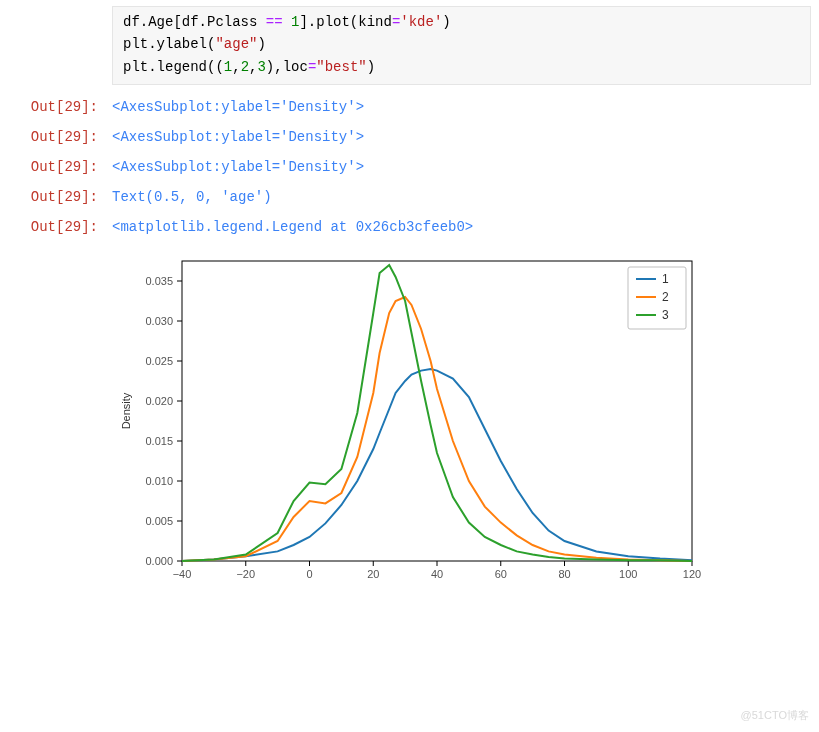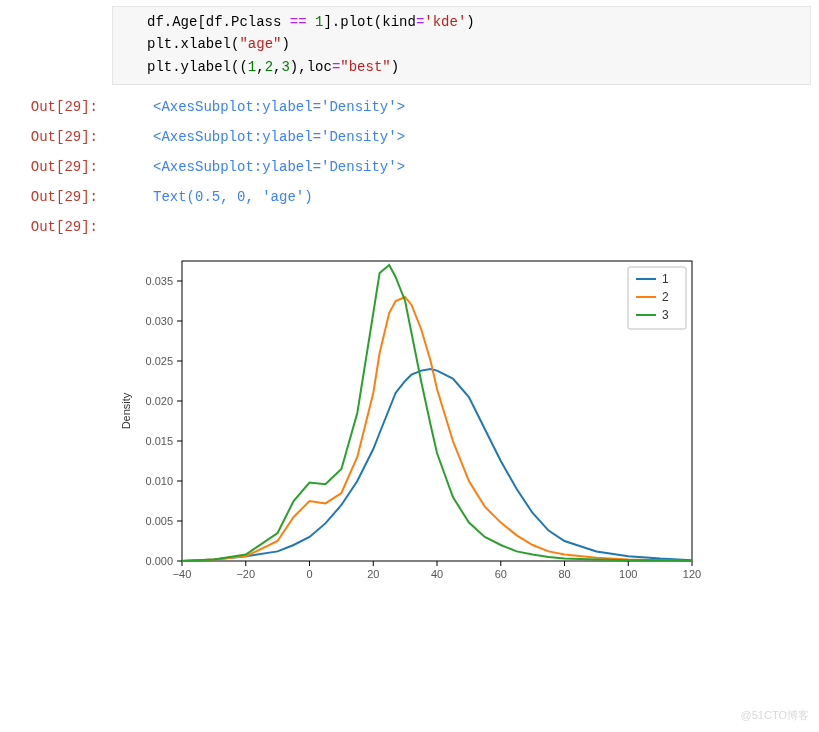--- a/index.html
+++ b/index.html
@@ -1,64 +1,65 @@
 <!DOCTYPE html>
 <html><head>
 <meta charset="utf-8">
 <style>
   html,body{margin:0;padding:0;background:#fff;font-family:Consolas,"Courier New",monospace;font-size:14px;color:#000;}
   .wrap{padding:6px 8px 8px 8px;width:819px;box-sizing:border-box;}
   .code-cell{background:#f7f7f7;border:1px solid #e5e5e5;margin-left:104px;padding:4px 10px 6px 10px;line-height:1.6;}
-  .tk{white-space:pre;margin-left:24px;}
+  .tk{white-space:pre;}
   .s-plain{color:#000;}
   .s-op{color:#aa22ff;}
   .s-num{color:#008000;}
   .s-str{color:#ba2121;}
-  .out-row{display:flex;align-items:center;margin-top:14px;margin-bottom:14px;gap:41px;}
+  .out-row{display:flex;align-items:center;margin-top:14px;margin-bottom:14px;}
   .out-label{color:#c0392b;width:90px;flex:0 0 90px;text-align:right;padding-right:14px;}
   .out-text{color:#3b82f6;}
   .plot-area{margin-left:104px;margin-top:6px;}
   svg{display:block;}
   .axis-line{stroke:#000;stroke-width:1;fill:none;}
   .tick-line{stroke:#000;stroke-width:1;}
   .tick-label{font:11px sans-serif;fill:#555;}
   .y-title{font:11px sans-serif;fill:#333;}
   .legend-box{fill:#fff;stroke:#bfbfbf;stroke-width:1;}
   .series-line{fill:none;stroke-width:2;}
   .legend-text{font:12px sans-serif;fill:#333;}
   .watermark{position:absolute;right:10px;top:708px;color:#d9d9d9;font:11px sans-serif;}
 </style>
 </head>
 <body>
 <div class="wrap">
 
 <div class="code-cell">
   <div class="tk"><span class="s-plain">df.Age[df.Pclass </span><span class="s-op">==</span><span class="s-plain"> </span><span class="s-num">1</span><span class="s-plain">].plot(kind</span><span class="s-op">=</span><span class="s-str">'kde'</span><span class="s-plain">)</span></div>
-  <div class="tk"><span class="s-plain">plt.xlabel(</span><span class="s-str">"age"</span><span class="s-plain">)</span></div>
-  <div class="tk"><span class="s-plain">plt.ylabel((</span><span class="s-num">1</span><span class="s-plain">,</span><span class="s-num">2</span><span class="s-plain">,</span><span class="s-num">3</span><span class="s-plain">),loc</span><span class="s-op">=</span><span class="s-str">"best"</span><span class="s-plain">)</span></div>
+  <div class="tk"><span class="s-plain">plt.ylabel(</span><span class="s-str">"age"</span><span class="s-plain">)</span></div>
+  <div class="tk"><span class="s-plain">plt.legend((</span><span class="s-num">1</span><span class="s-plain">,</span><span class="s-num">2</span><span class="s-plain">,</span><span class="s-num">3</span><span class="s-plain">),loc</span><span class="s-op">=</span><span class="s-str">"best"</span><span class="s-plain">)</span></div>
 </div>
 
 <div class="out-row">
   <div class="out-label">Out[29]:</div>
   <div class="out-text">&lt;AxesSubplot:ylabel='Density'&gt;</div>
 </div>
 <div class="out-row">
   <div class="out-label">Out[29]:</div>
   <div class="out-text">&lt;AxesSubplot:ylabel='Density'&gt;</div>
 </div>
 <div class="out-row">
   <div class="out-label">Out[29]:</div>
   <div class="out-text">&lt;AxesSubplot:ylabel='Density'&gt;</div>
 </div>
 <div class="out-row">
   <div class="out-label">Out[29]:</div>
   <div class="out-text">Text(0.5, 0, 'age')</div>
 </div>
 <div class="out-row">
   <div class="out-label">Out[29]:</div>
+  <div class="out-text">&lt;matplotlib.legend.Legend at 0x26cb3cfeeb0&gt;</div>
 </div>
 
 <div class="plot-area">
   <svg id="chart-svg" width="600" height="340">
         <rect x="70" y="12" width="510" height="300" class="axis-line"></rect>
         <line x1="70" y1="312" x2="70" y2="317" class="tick-line"></line>
         <text x="70" y="329" class="tick-label" text-anchor="middle">−40</text>
         <line x1="133.75" y1="312" x2="133.75" y2="317" class="tick-line"></line>
         <text x="133.75" y="329" class="tick-label" text-anchor="middle">−20</text>
         <line x1="197.5" y1="312" x2="197.5" y2="317" class="tick-line"></line>

